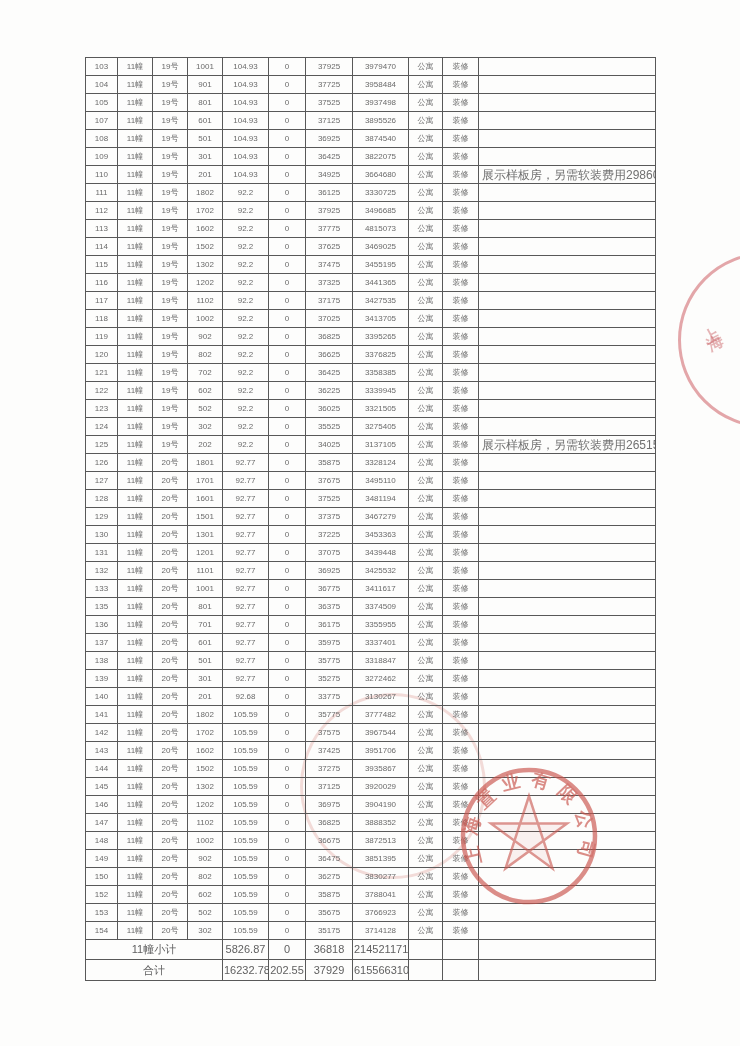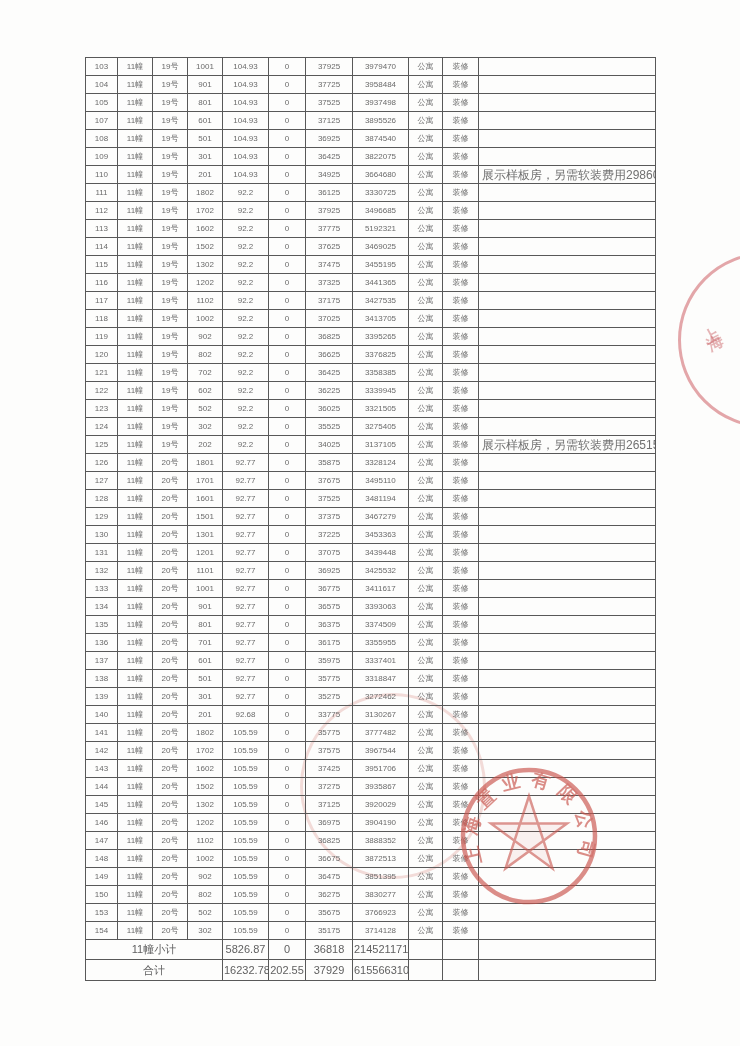--- a/index.html
+++ b/index.html
@@ -206,21 +206,21 @@
           <td class="c-remark"></td>
         </tr>
         <tr>
           <td class="c-no">113</td>
           <td class="c-building">11幢</td>
           <td class="c-unit">19号</td>
           <td class="c-room">1602</td>
           <td class="c-area">92.2</td>
           <td class="c-basement_area">0</td>
           <td class="c-unit_price">37775</td>
-          <td class="c-total_price">5192321</td>
+          <td class="c-total_price">4815073</td>
           <td class="c-use">公寓</td>
           <td class="c-decoration">装修</td>
           <td class="c-remark"></td>
         </tr>
         <tr>
           <td class="c-no">114</td>
           <td class="c-building">11幢</td>
           <td class="c-unit">19号</td>
           <td class="c-room">1502</td>
           <td class="c-area">92.2</td>
@@ -472,33 +472,20 @@
           <td class="c-room">1001</td>
           <td class="c-area">92.77</td>
           <td class="c-basement_area">0</td>
           <td class="c-unit_price">36775</td>
           <td class="c-total_price">3411617</td>
           <td class="c-use">公寓</td>
           <td class="c-decoration">装修</td>
           <td class="c-remark"></td>
         </tr>
         <tr>
-          <td class="c-no">134</td>
-          <td class="c-building">11幢</td>
-          <td class="c-unit">20号</td>
-          <td class="c-room">901</td>
-          <td class="c-area">92.77</td>
-          <td class="c-basement_area">0</td>
-          <td class="c-unit_price">36575</td>
-          <td class="c-total_price">3393063</td>
-          <td class="c-use">公寓</td>
-          <td class="c-decoration">装修</td>
-          <td class="c-remark"></td>
-        </tr>
-        <tr>
           <td class="c-no">135</td>
           <td class="c-building">11幢</td>
           <td class="c-unit">20号</td>
           <td class="c-room">801</td>
           <td class="c-area">92.77</td>
           <td class="c-basement_area">0</td>
           <td class="c-unit_price">36375</td>
           <td class="c-total_price">3374509</td>
           <td class="c-use">公寓</td>
           <td class="c-decoration">装修</td>
@@ -688,20 +675,33 @@
         </tr>
         <tr>
           <td class="c-no">150</td>
           <td class="c-building">11幢</td>
           <td class="c-unit">20号</td>
           <td class="c-room">802</td>
           <td class="c-area">105.59</td>
           <td class="c-basement_area">0</td>
           <td class="c-unit_price">36275</td>
           <td class="c-total_price">3830277</td>
+          <td class="c-use">公寓</td>
+          <td class="c-decoration">装修</td>
+          <td class="c-remark"></td>
+        </tr>
+        <tr>
+          <td class="c-no">152</td>
+          <td class="c-building">11幢</td>
+          <td class="c-unit">20号</td>
+          <td class="c-room">602</td>
+          <td class="c-area">105.59</td>
+          <td class="c-basement_area">0</td>
+          <td class="c-unit_price">35875</td>
+          <td class="c-total_price">3788041</td>
           <td class="c-use">公寓</td>
           <td class="c-decoration">装修</td>
           <td class="c-remark"></td>
         </tr>
         <tr>
           <td class="c-no">153</td>
           <td class="c-building">11幢</td>
           <td class="c-unit">20号</td>
           <td class="c-room">502</td>
           <td class="c-area">105.59</td>

